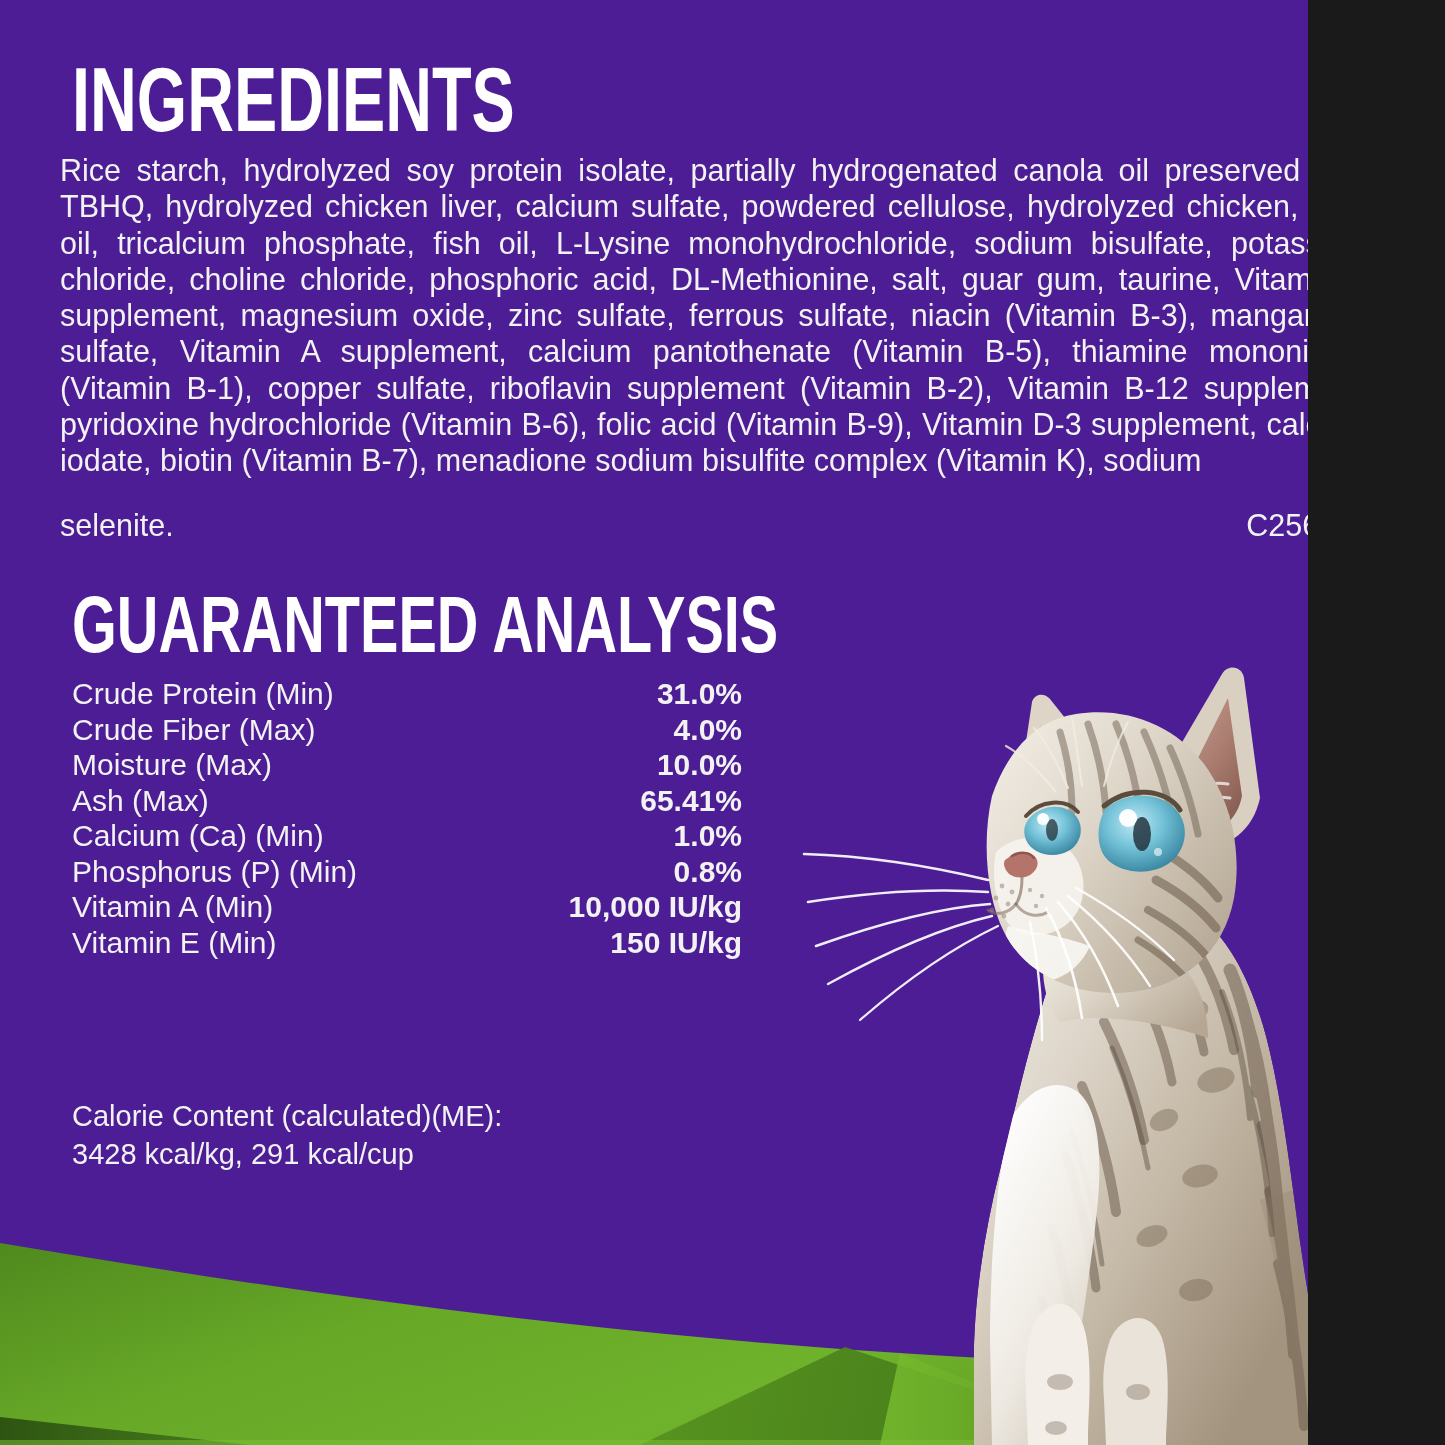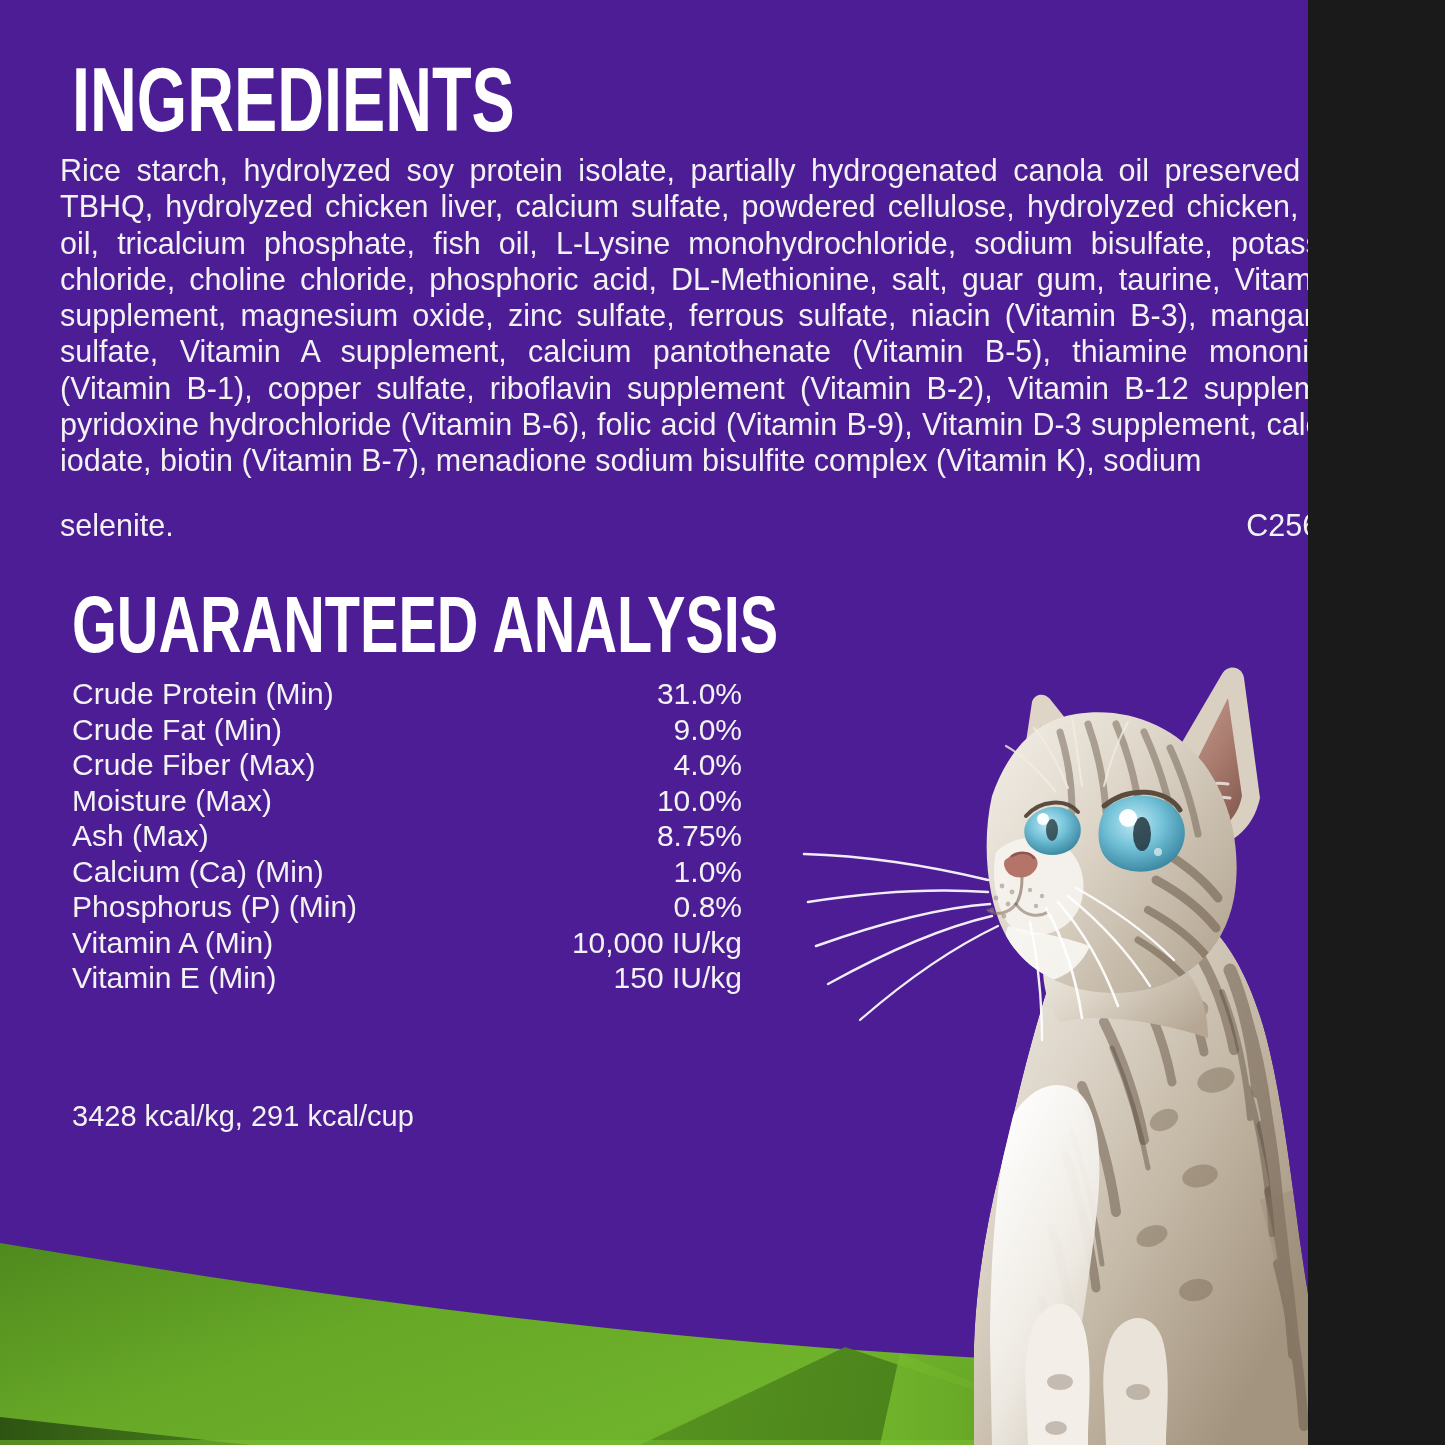--- a/index.html
+++ b/index.html
@@ -107,21 +107,21 @@
   .ga-table td {
     font-size: 30px;
     line-height: 35.5px;
     padding: 0;
     color: #f2f2f2;
     font-weight: 400;
     white-space: nowrap;
     margin-left: 16px;
   }
   .ga-table td.ga-label { text-align: left; }
-  .ga-table td.ga-value { text-align: right; }
+  .ga-table td.ga-value { text-align: right; font-weight: bold; }
 
   .calorie-block {
     position: absolute;
     left: 72px;
     top: 1097px;
     width: 700px;
     font-size: 29px;
     line-height: 38px;
     color: #f2f2f2;
     font-weight: 400;
@@ -390,34 +390,30 @@
 
     <div class="section-heading" id="ga-heading">GUARANTEED ANALYSIS</div>
 
     <table class="ga-table">
       <tbody>
         <tr>
           <td class="ga-label">Crude Protein (Min)</td>
           <td class="ga-value">31.0%</td>
         </tr>
         <tr>
-          <td class="ga-label">Crude Fat (Min)</td>
-          <td class="ga-value">9.0%</td>
-        </tr>
-        <tr>
           <td class="ga-label">Crude Fiber (Max)</td>
           <td class="ga-value">4.0%</td>
         </tr>
         <tr>
           <td class="ga-label">Moisture (Max)</td>
           <td class="ga-value">10.0%</td>
         </tr>
         <tr>
           <td class="ga-label">Ash (Max)</td>
-          <td class="ga-value">8.75%</td>
+          <td class="ga-value">65.41%</td>
         </tr>
         <tr>
           <td class="ga-label">Calcium (Ca) (Min)</td>
           <td class="ga-value">1.0%</td>
         </tr>
         <tr>
           <td class="ga-label">Phosphorus (P) (Min)</td>
           <td class="ga-value">0.8%</td>
         </tr>
         <tr>
@@ -425,17 +421,18 @@
           <td class="ga-value">10,000 IU/kg</td>
         </tr>
         <tr>
           <td class="ga-label">Vitamin E (Min)</td>
           <td class="ga-value">150 IU/kg</td>
         </tr>
       </tbody>
     </table>
 
     <div class="calorie-block">
+      <div>Calorie Content (calculated)(ME):</div>
       <div>3428 kcal/kg, 291 kcal/cup</div>
     </div>
 
   </div>
 </div>
 
 </body></html>

